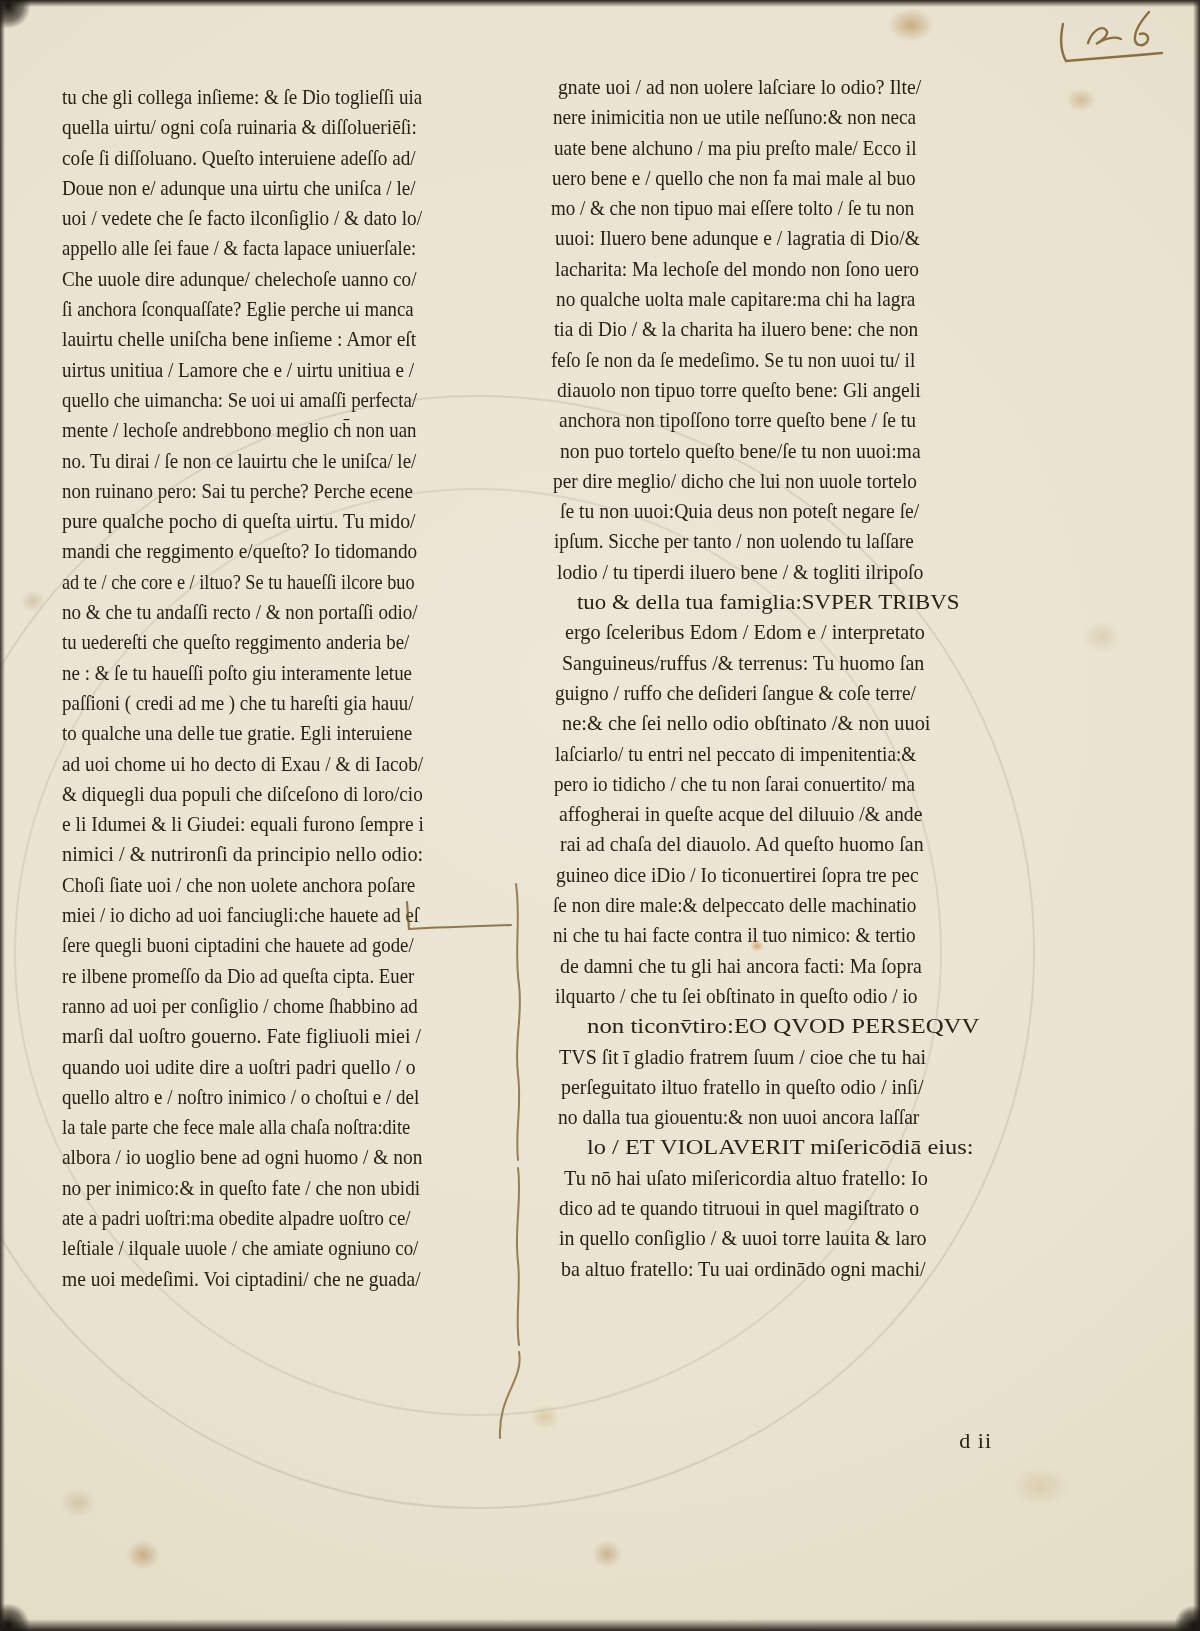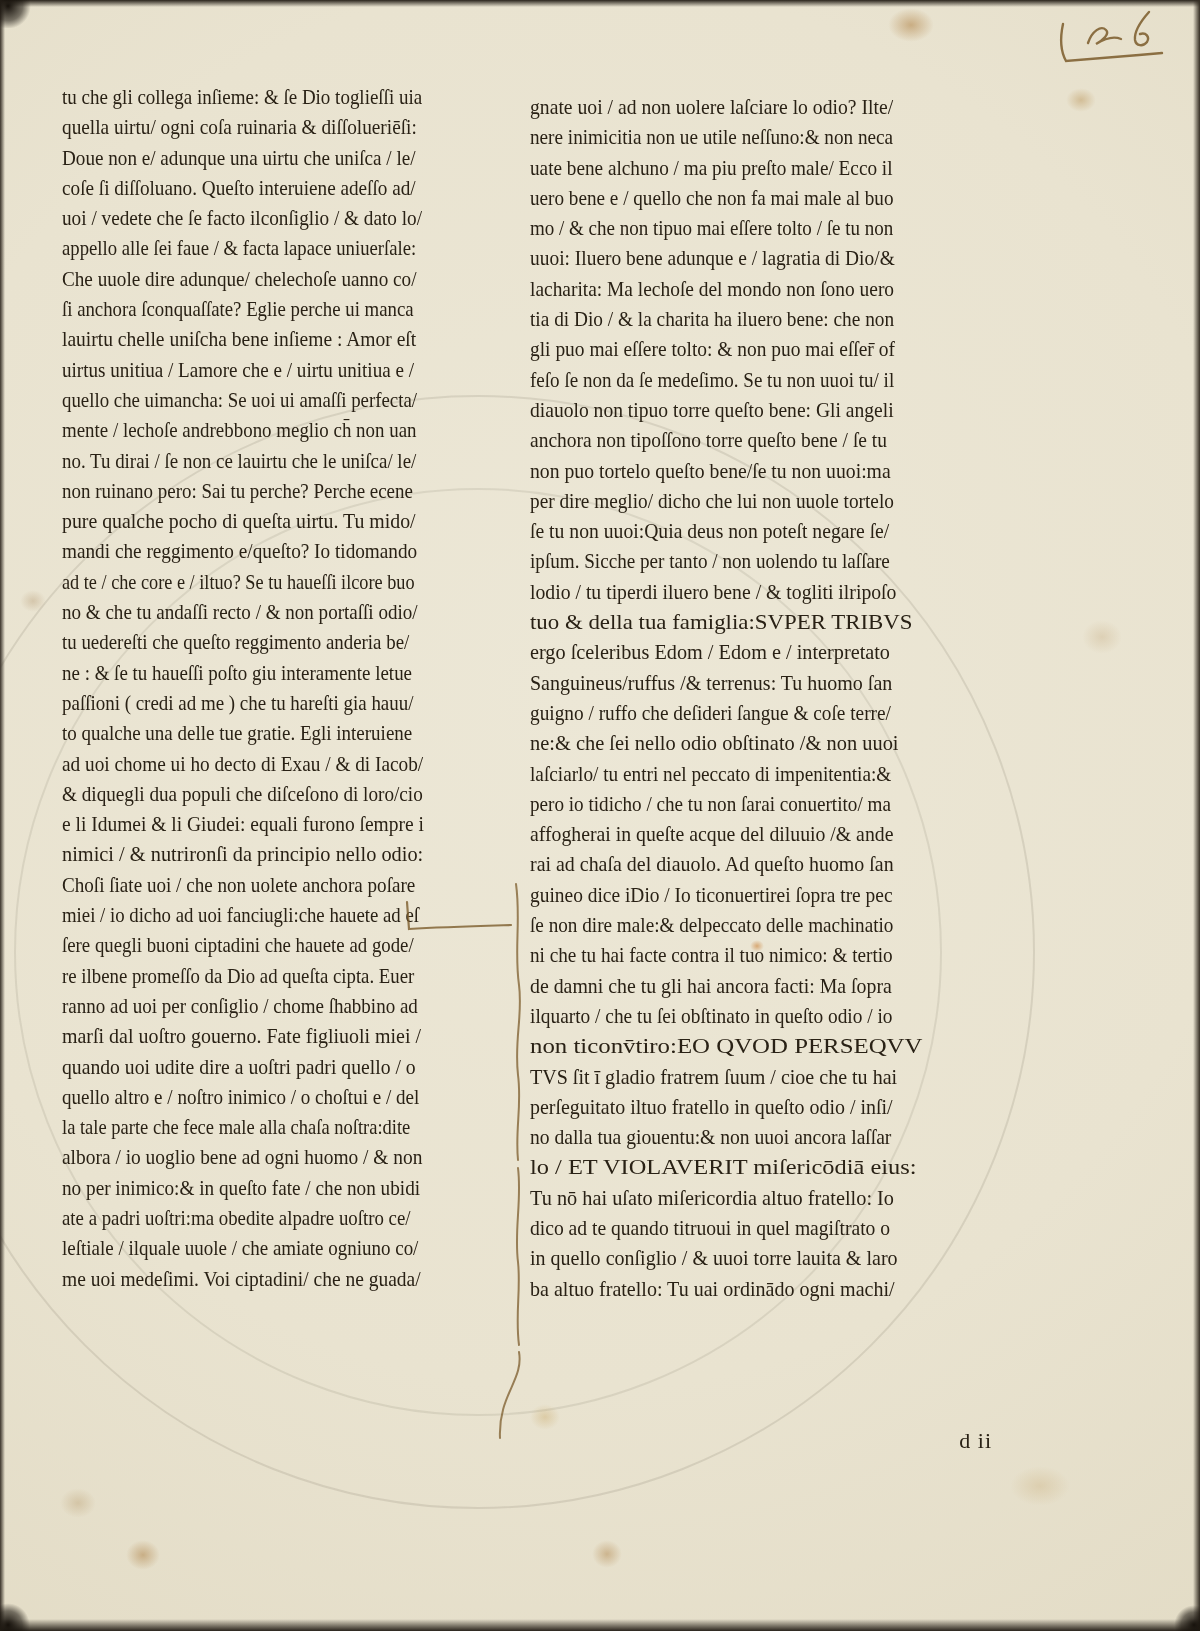--- a/index.html
+++ b/index.html
@@ -25,21 +25,21 @@
   
   .col{
     position:absolute;
     width:452px;
     color:#2921157;
     color:#292115;
     font-size:22px;
     line-height:30.3px;
   }
   .col-left{left:62px;top:82px;}
-  .col-right{left:530px;top:92px;width:462px;}
+  .col-right{left:530px;top:72px;width:462px;text-align:center;}
   .line{display:block;height:30.3px;white-space:nowrap;overflow:visible;}
   .line > span{display:inline-block;white-space:nowrap;transform-origin:0 60%;}
 
   .signature{
     position:absolute;left:530px;top:1428px;width:462px;
     text-align:right;font-size:22px;color:#292115;letter-spacing:1px;
   }
 
   
   .overlay{position:absolute;left:0;top:0;pointer-events:none;}
@@ -63,22 +63,22 @@
 <div class="page">
 
   <svg class="overlay" width="1200" height="1631">
     <circle cx="478" cy="952" r="556" fill="none" stroke="rgba(70,64,52,0.12)" stroke-width="2"></circle>
     <circle cx="478" cy="952" r="463" fill="none" stroke="rgba(70,64,52,0.10)" stroke-width="2"></circle>
   </svg>
 
   <div class="col col-left">
       <div class="line"><span style="transform: scaleX(0.863007);">tu che gli collega inſieme: &amp; ſe Dio toglieſſi uia</span></div>
       <div class="line"><span style="transform: scaleX(0.877297);">quella uirtu/ ogni coſa ruinaria &amp; diſſolueriēſi:</span></div>
+      <div class="line"><span style="transform: scaleX(0.87314);">coſe ſi diſſoluano. Queſto interuiene adeſſo ad/</span></div>
       <div class="line"><span style="transform: scaleX(0.870277);">Doue non e/ adunque una uirtu che uniſca / le/</span></div>
-      <div class="line"><span style="transform: scaleX(0.87314);">coſe ſi diſſoluano. Queſto interuiene adeſſo ad/</span></div>
       <div class="line"><span style="transform: scaleX(0.874433);">uoi / vedete che ſe facto ilconſiglio / &amp; dato lo/</span></div>
       <div class="line"><span style="transform: scaleX(0.850498);">appello alle ſei faue / &amp; facta lapace uniuerſale:</span></div>
       <div class="line"><span style="transform: scaleX(0.87122);">Che uuole dire adunque/ chelechoſe uanno co/</span></div>
       <div class="line"><span style="transform: scaleX(0.854039);">ſi anchora ſconquaſſate? Eglie perche ui manca</span></div>
       <div class="line"><span style="transform: scaleX(0.887907);">lauirtu chelle uniſcha bene inſieme :  Amor eſt</span></div>
       <div class="line"><span style="transform: scaleX(0.867692);">uirtus unitiua / Lamore che e / uirtu unitiua e /</span></div>
       <div class="line"><span style="transform: scaleX(0.855959);">quello che uimancha: Se uoi ui amaſſi perfecta/</span></div>
       <div class="line"><span style="transform: scaleX(0.859699);">mente / lechoſe andrebbono meglio ch̄ non uan</span></div>
       <div class="line"><span style="transform: scaleX(0.860363);">no. Tu dirai / ſe non ce lauirtu che le uniſca/ le/</span></div>
       <div class="line"><span style="transform: scaleX(0.86126);">non ruinano pero: Sai tu perche?  Perche ecene</span></div>
@@ -110,22 +110,22 @@
       <div class="line"><span style="transform: scaleX(0.885759);">me uoi medeſimi. Voi ciptadini/ che ne guada/</span></div>
     </div>
   <div class="col col-right">
       <div class="line"><span style="transform: scaleX(0.893941);">gnate uoi / ad non uolere laſciare lo odio? Ilte/</span></div>
       <div class="line"><span style="transform: scaleX(0.87283);">nere inimicitia non ue utile neſſuno:&amp; non neca</span></div>
       <div class="line"><span style="transform: scaleX(0.874017);">uate bene alchuno / ma piu preſto male/ Ecco il</span></div>
       <div class="line"><span style="transform: scaleX(0.871313);">uero bene e / quello che non fa mai male  al buo</span></div>
       <div class="line"><span style="transform: scaleX(0.863955);">mo / &amp; che non tipuo mai eſſere tolto / ſe tu non</span></div>
       <div class="line"><span style="transform: scaleX(0.883207);">uuoi: Iluero bene adunque e / lagratia di Dio/&amp;</span></div>
       <div class="line"><span style="transform: scaleX(0.882838);">lacharita: Ma lechoſe del mondo non ſono uero</span></div>
+      <div class="line"><span style="transform: scaleX(0.87692);">no qualche uolta male capitare:ma chi ha lagra</span></div>
       <div class="line"><span style="transform: scaleX(0.877779);">tia di Dio / &amp; la charita ha iluero bene: che non</span></div>
-      <div class="line"><span style="transform: scaleX(0.883392);">gli puo mai eſſere tolto: &amp; non puo mai eſſer̄ of</span></div>
       <div class="line"><span style="transform: scaleX(0.86636);">feſo ſe non da ſe medeſimo. Se tu non uuoi tu/ il</span></div>
       <div class="line"><span style="transform: scaleX(0.889665);">diauolo non tipuo torre queſto bene: Gli angeli</span></div>
       <div class="line"><span style="transform: scaleX(0.885296);">anchora non tipoſſono torre queſto bene / ſe tu</span></div>
       <div class="line"><span style="transform: scaleX(0.895783);">non puo tortelo queſto bene/ſe tu non uuoi:ma</span></div>
       <div class="line"><span style="transform: scaleX(0.875855);">per dire meglio/ dicho che lui non uuole tortelo</span></div>
       <div class="line"><span style="transform: scaleX(0.893779);">ſe tu non uuoi:Quia deus non poteſt negare ſe/</span></div>
       <div class="line"><span style="transform: scaleX(0.869954);">ipſum. Sicche per tanto / non uolendo tu laſſare</span></div>
       <div class="line"><span style="transform: scaleX(0.896407);">lodio / tu tiperdi iluero bene / &amp; togliti ilripoſo</span></div>
       <div class="line"><span style="transform: scaleX(1.03933);">tuo &amp; della tua famiglia:SVPER TRIBVS</span></div>
       <div class="line"><span style="transform: scaleX(0.920233);">ergo  ſceleribus  Edom / Edom e / interpretato</span></div>

